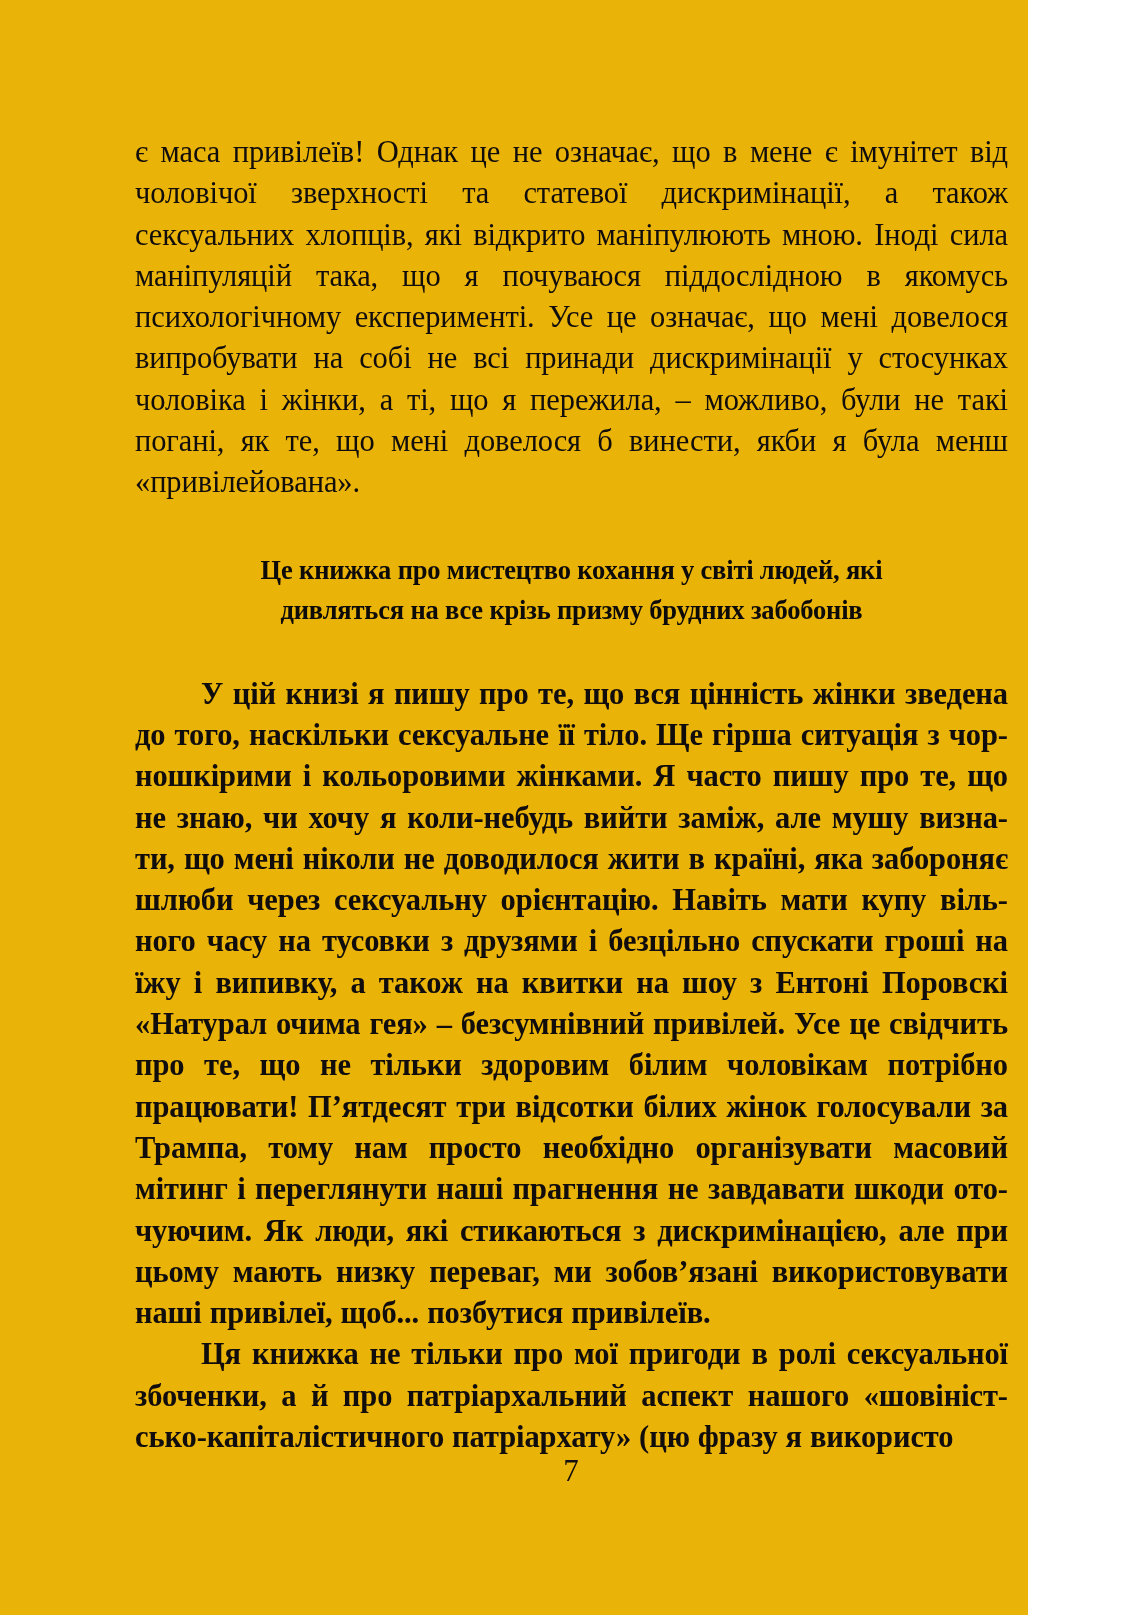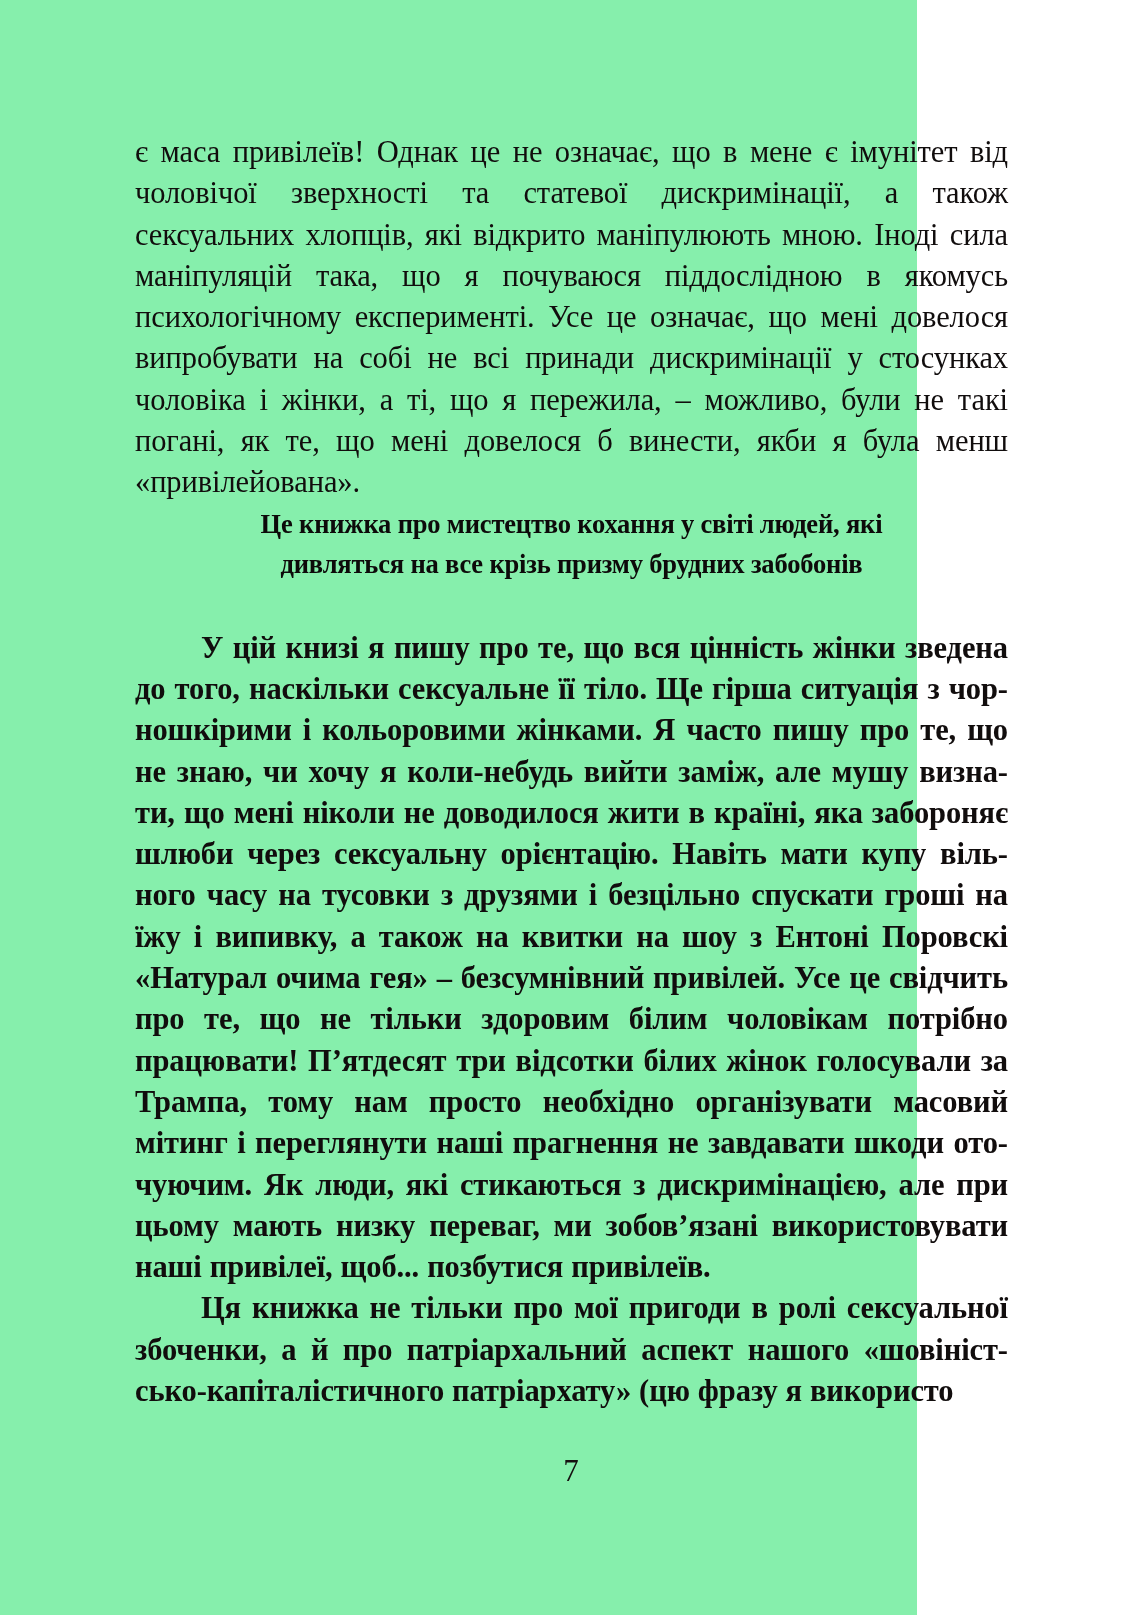--- a/index.html
+++ b/index.html
@@ -14,23 +14,24 @@
     position: relative;
     font-family: "Liberation Serif", "DejaVu Serif", serif;
     color: #14100f;
     overflow: hidden;
   }
 
   .page {
     position: absolute;
     left: 0;
     top: 0;
-    width: 917px;
+    width: 1020px;
     height: 1615px;
-    background: #86efac;
+    background: #eab308;
+    padding-left: 8px;
   }
 
   .text-column {
     position: absolute;
     left: 135px;
     top: 132px;
     width: 873px;
   }
 
   p.body-para {
@@ -52,20 +53,21 @@
 
   p.body-para.no-indent {
     text-indent: 0;
   }
 
   .para-gap-top {
     margin-top: 2px;
   }
 
   .heading-block {
+    margin-top: 46px;
     margin-bottom: 44px;
     padding-left: 24px;
     padding-right: 24px;
   }
 
   h2.section-heading {
     margin: 0;
     font-size: 27.5px;
     line-height: 40px;
     font-weight: 700;

